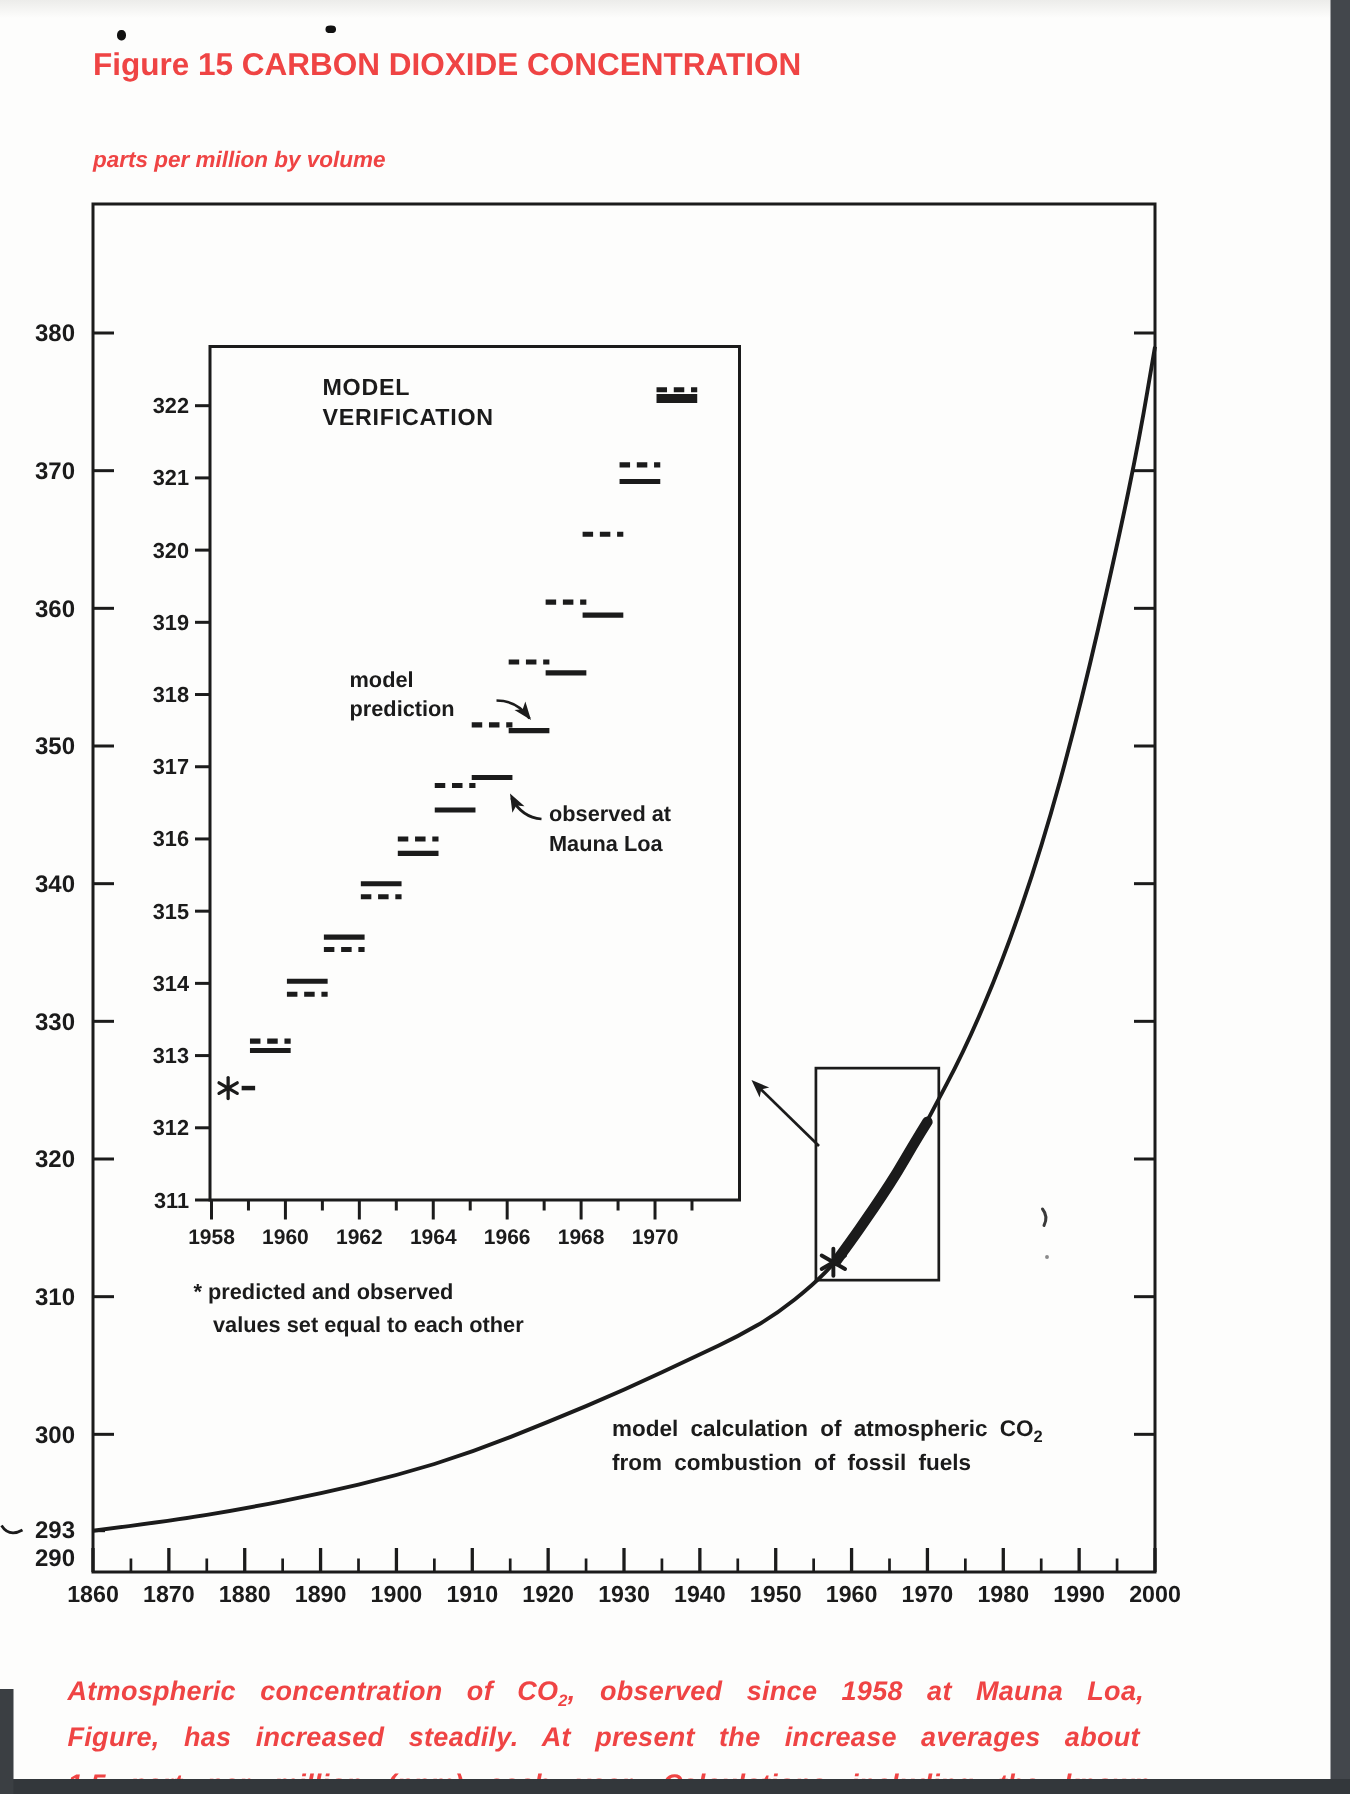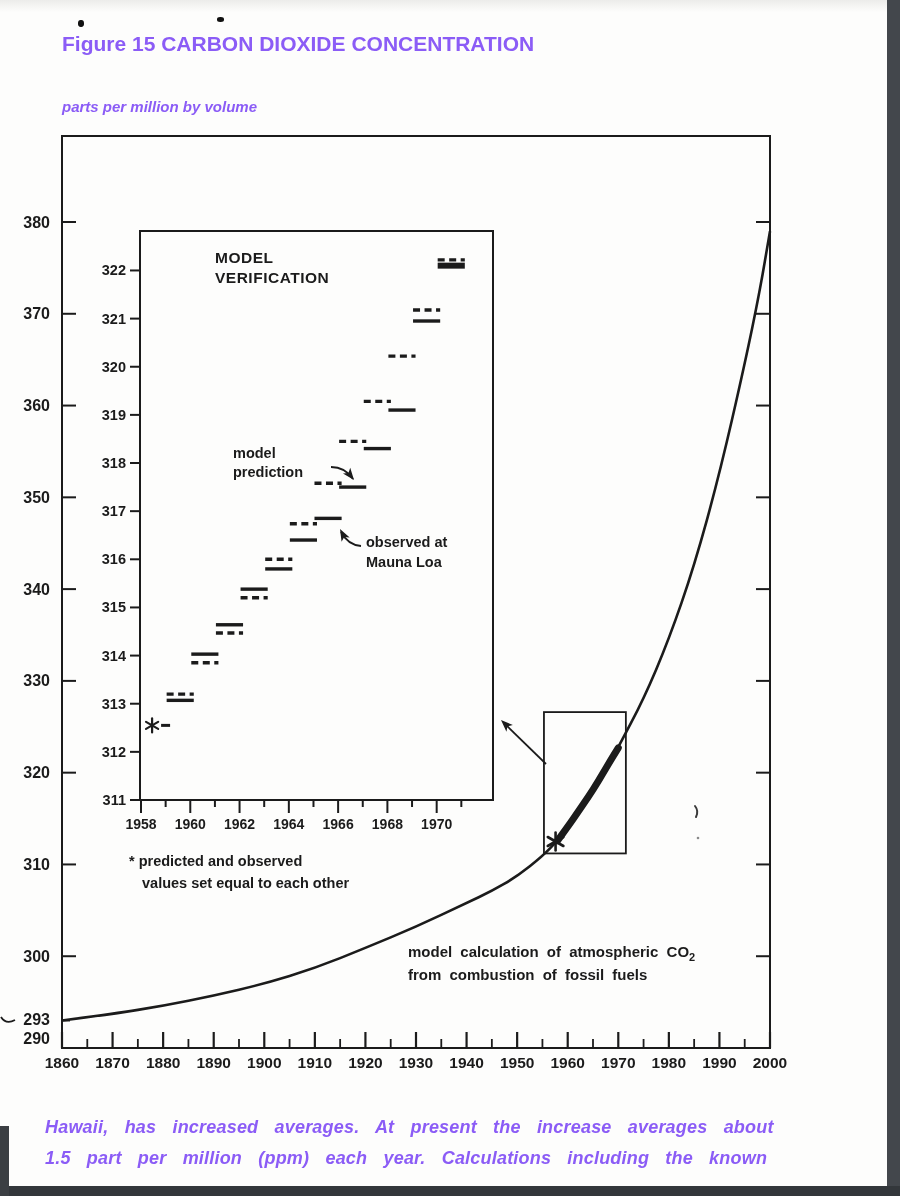--- a/index.html
+++ b/index.html
@@ -1,17 +1,17 @@
 <!DOCTYPE html>
 <html><head>
 <meta charset="utf-8">
 <style>
   html,body{margin:0;padding:0;background:#777;}
   .page{position:relative;width:900px;height:1196px;background:#fdfdfc;overflow:hidden;
-        font-family:"Liberation Sans",sans-serif;color:#8b5cf6;}
+        font-family:"Liberation Sans",sans-serif;color:#ef4444;}
   .top-fade{position:absolute;left:0;top:0;width:900px;height:12px;
         background:linear-gradient(#ececea,#fdfdfc);}
   .edge-right{position:absolute;top:0;right:0;width:13px;height:1196px;background:#43474c;}
   .edge-bottom{position:absolute;left:0;bottom:0;width:900px;height:10px;background:#33373b;}
   .edge-left-bottom{position:absolute;left:0;top:1126px;width:9px;height:70px;background:#3b3f43;}
   .speck{position:absolute;background:#111;border-radius:45%;}
   .s1{left:78px;top:20px;width:6px;height:7px;}
   .s2{left:217px;top:17px;width:7px;height:5px;}
   .title{position:absolute;left:62px;top:30px;font-size:21px;line-height:27px;font-weight:bold;}
   .unit{position:absolute;left:62px;top:98px;font-size:15px;font-weight:bold;font-style:italic;text-align:right;}
@@ -243,20 +243,21 @@
         <text x="408" y="957" font-size="15" word-spacing="4">model calculation of atmospheric CO<tspan font-size="11" dy="4">2</tspan></text>
         <text x="408" y="980" font-size="15" word-spacing="4">from combustion of fossil fuels</text>
       </g>
       <g>
         <path d="M695,806 q4,5 1,11" fill="none" stroke="#3a3a3a" stroke-width="2" stroke-linecap="round"></path>
         <circle cx="698" cy="838" r="1.3" fill="#8a8a8a"></circle>
       </g>
     </svg>
 
   <div class="caption">
-    <div class="cap-line">Hawaii, has increased averages. At present the increase averages about</div>
+    <div class="cap-line"><span>Atmospheric concentration of CO</span><sub>2</sub><span>, observed since 1958 at Mauna Loa,</span></div>
+    <div class="cap-line">Figure, has increased steadily. At present the increase averages about</div>
     <div class="cap-line">1.5 part per million (ppm) each year. Calculations including the known</div>
   </div>
 
   <div class="edge-right"></div>
   <div class="edge-bottom"></div>
   <div class="edge-left-bottom"></div>
 </div>
 
 </body></html>

